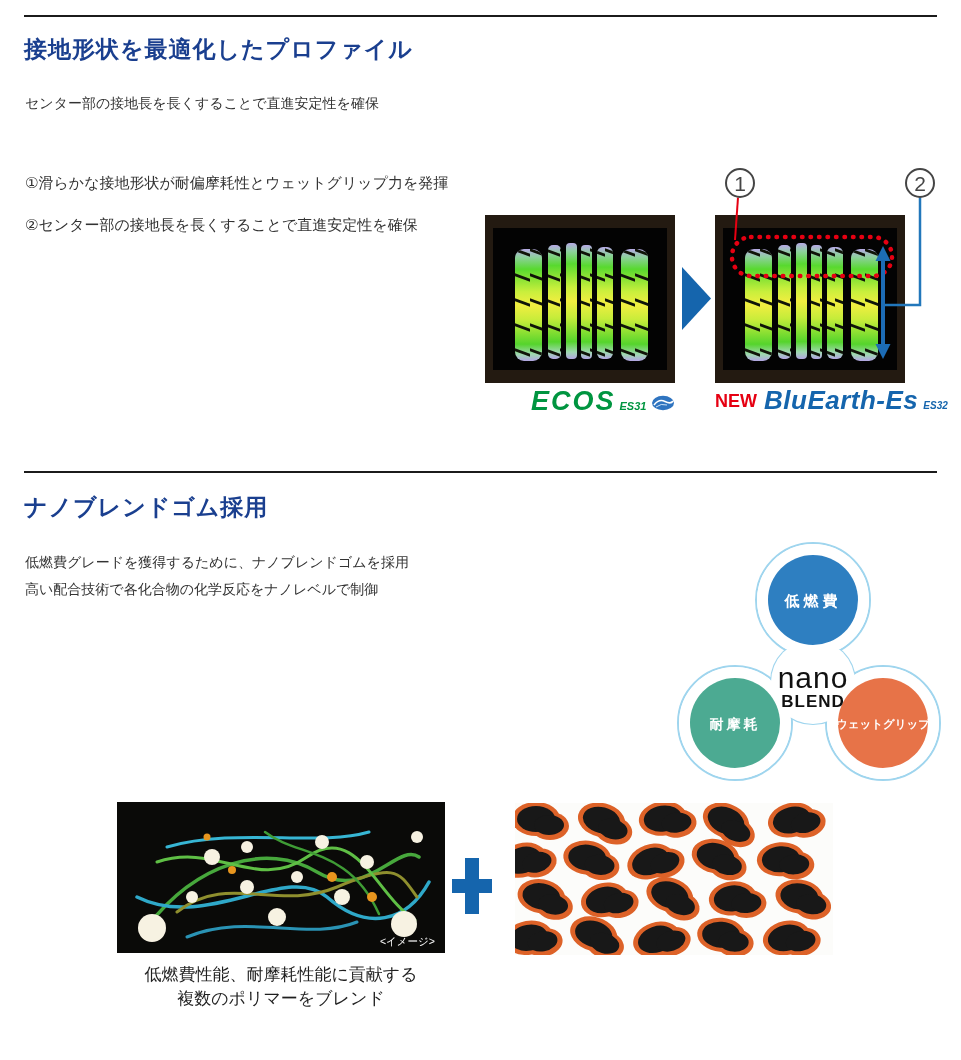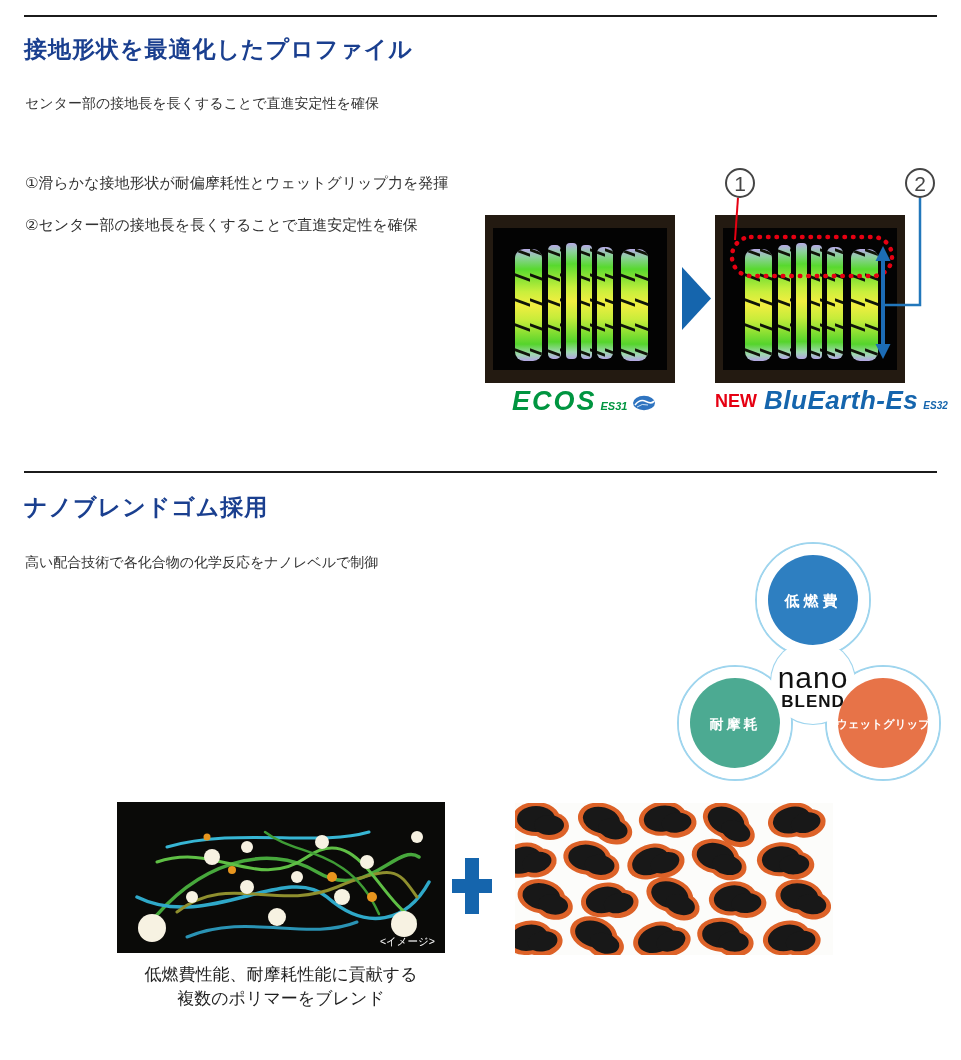--- a/index.html
+++ b/index.html
@@ -12,21 +12,21 @@
   .h1{top:34px;}
   .h2{top:492px;}
   .para{position:absolute;left:25px;font-size:14px;line-height:27px;color:#333;}
   .para1{top:90px;}
   .para2{top:549px;}
   .point{position:absolute;left:25px;font-size:15px;color:#333;}
   .pt1{top:174px;}
   .pt2{top:216px;}
   .figure-svg{position:absolute;left:480px;top:160px;}
   .logo{position:absolute;display:flex;align-items:flex-end;white-space:nowrap;}
-  .logo-ecos{left:512px;top:388px;}
+  .logo-ecos{left:531px;top:388px;}
   .logo-blu{left:699px;top:388px;margin-left:16px;}
   .ecos-word{font-style:italic;font-weight:900;font-size:27px;line-height:26px;color:#009540;letter-spacing:2px;}
   .ecos-model{font-style:italic;font-weight:bold;font-size:11px;color:#009540;margin:0 3px 2px 4px;}
   .eco-badge{margin:0 0 3px 2px;}
   .new-word{font-weight:900;font-size:18px;line-height:24px;color:#e60012;margin-right:7px;}
   .blu-word{font-style:italic;font-weight:900;font-size:26px;line-height:25px;color:#1565ad;letter-spacing:0.5px;}
   .blu-model{font-style:italic;font-weight:bold;font-size:10px;color:#1565ad;margin:0 0 2px 5px;}
   .nano-svg{position:absolute;left:670px;top:538px;}
   .polymer-svg{position:absolute;left:117px;top:802px;}
   .silica-svg{position:absolute;left:515px;top:803px;}
@@ -123,20 +123,21 @@
   <div class="logo logo-blu">
     <span class="new-word">NEW</span>
     <span class="blu-word">BluEarth-Es</span>
     <span class="blu-model">ES32</span>
   </div>
 
   <div class="rule rule2"></div>
   <h1 class="h h2">ナノブレンドゴム採用</h1>
 
   <div class="para para2">
+    <div>低燃費グレードを獲得するために、ナノブレンドゴムを採用</div>
     <div>高い配合技術で各化合物の化学反応をナノレベルで制御</div>
   </div>
 
   <svg class="nano-svg" width="290" height="250" viewBox="0 0 290 250">
     <g stroke="#9fd5ee" stroke-width="2" fill="#fff">
       <circle cx="143" cy="62" r="57"></circle>
       <circle cx="65" cy="185" r="57"></circle>
       <circle cx="213" cy="185" r="57"></circle>
       <circle cx="143" cy="144" r="42"></circle>
     </g>

